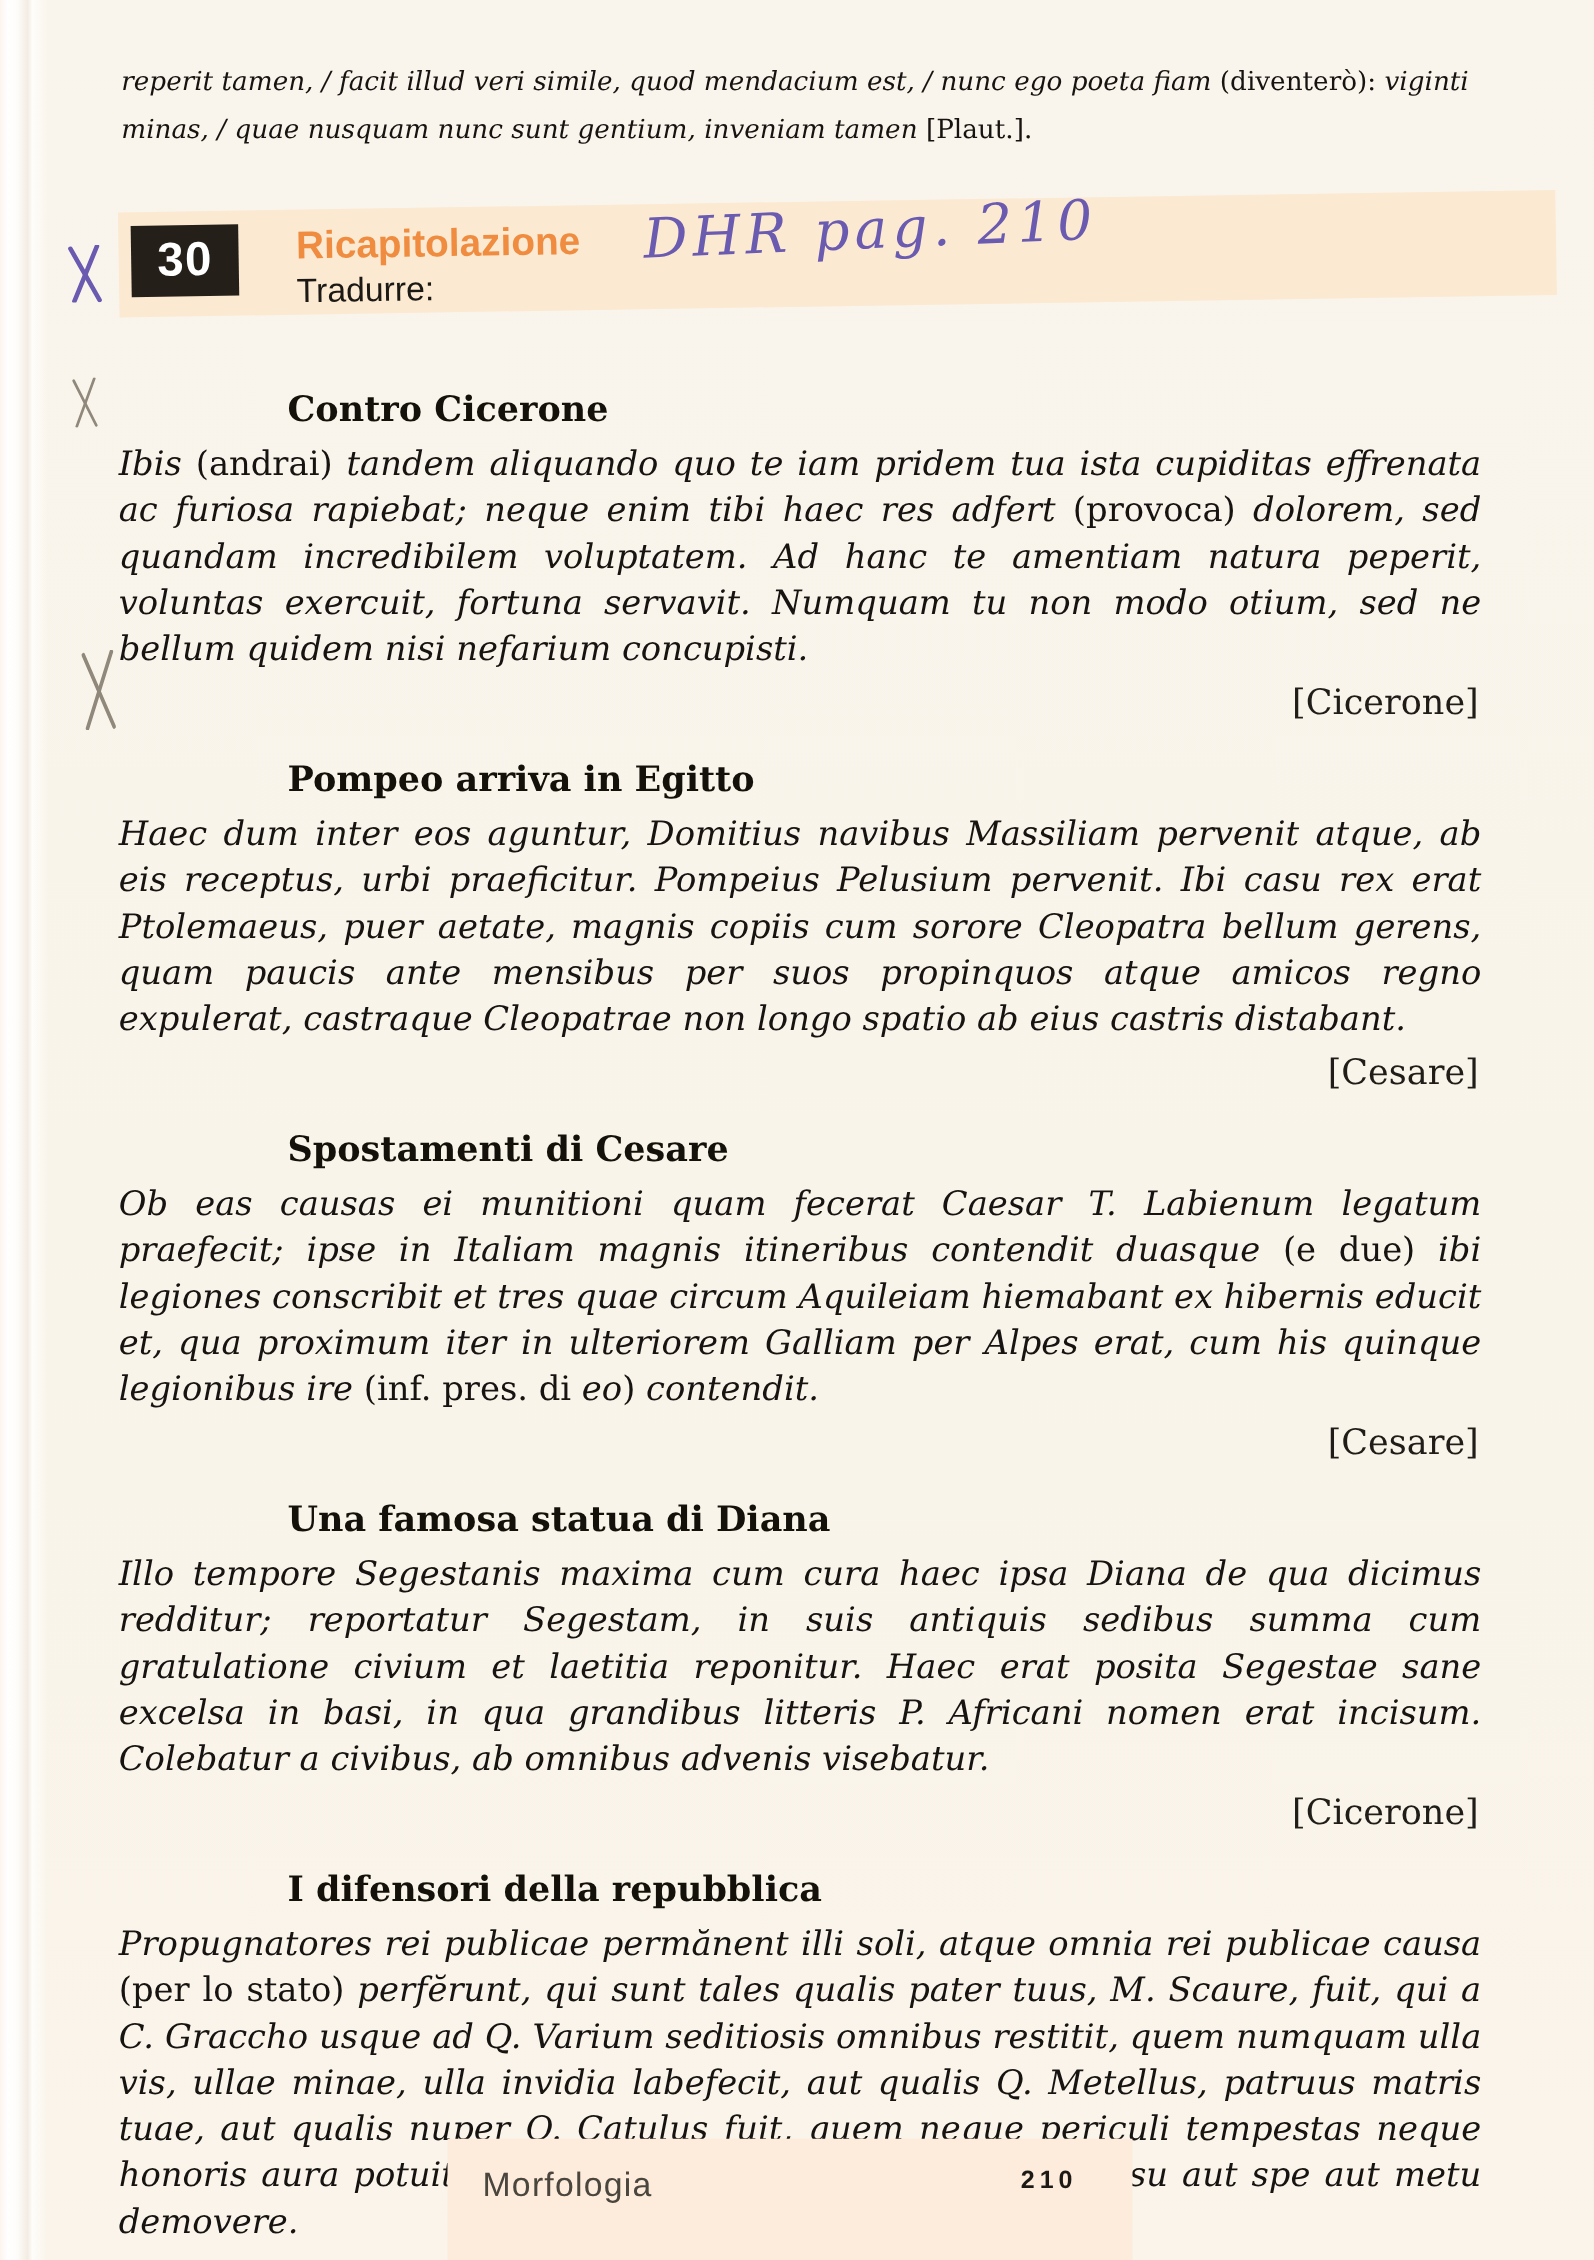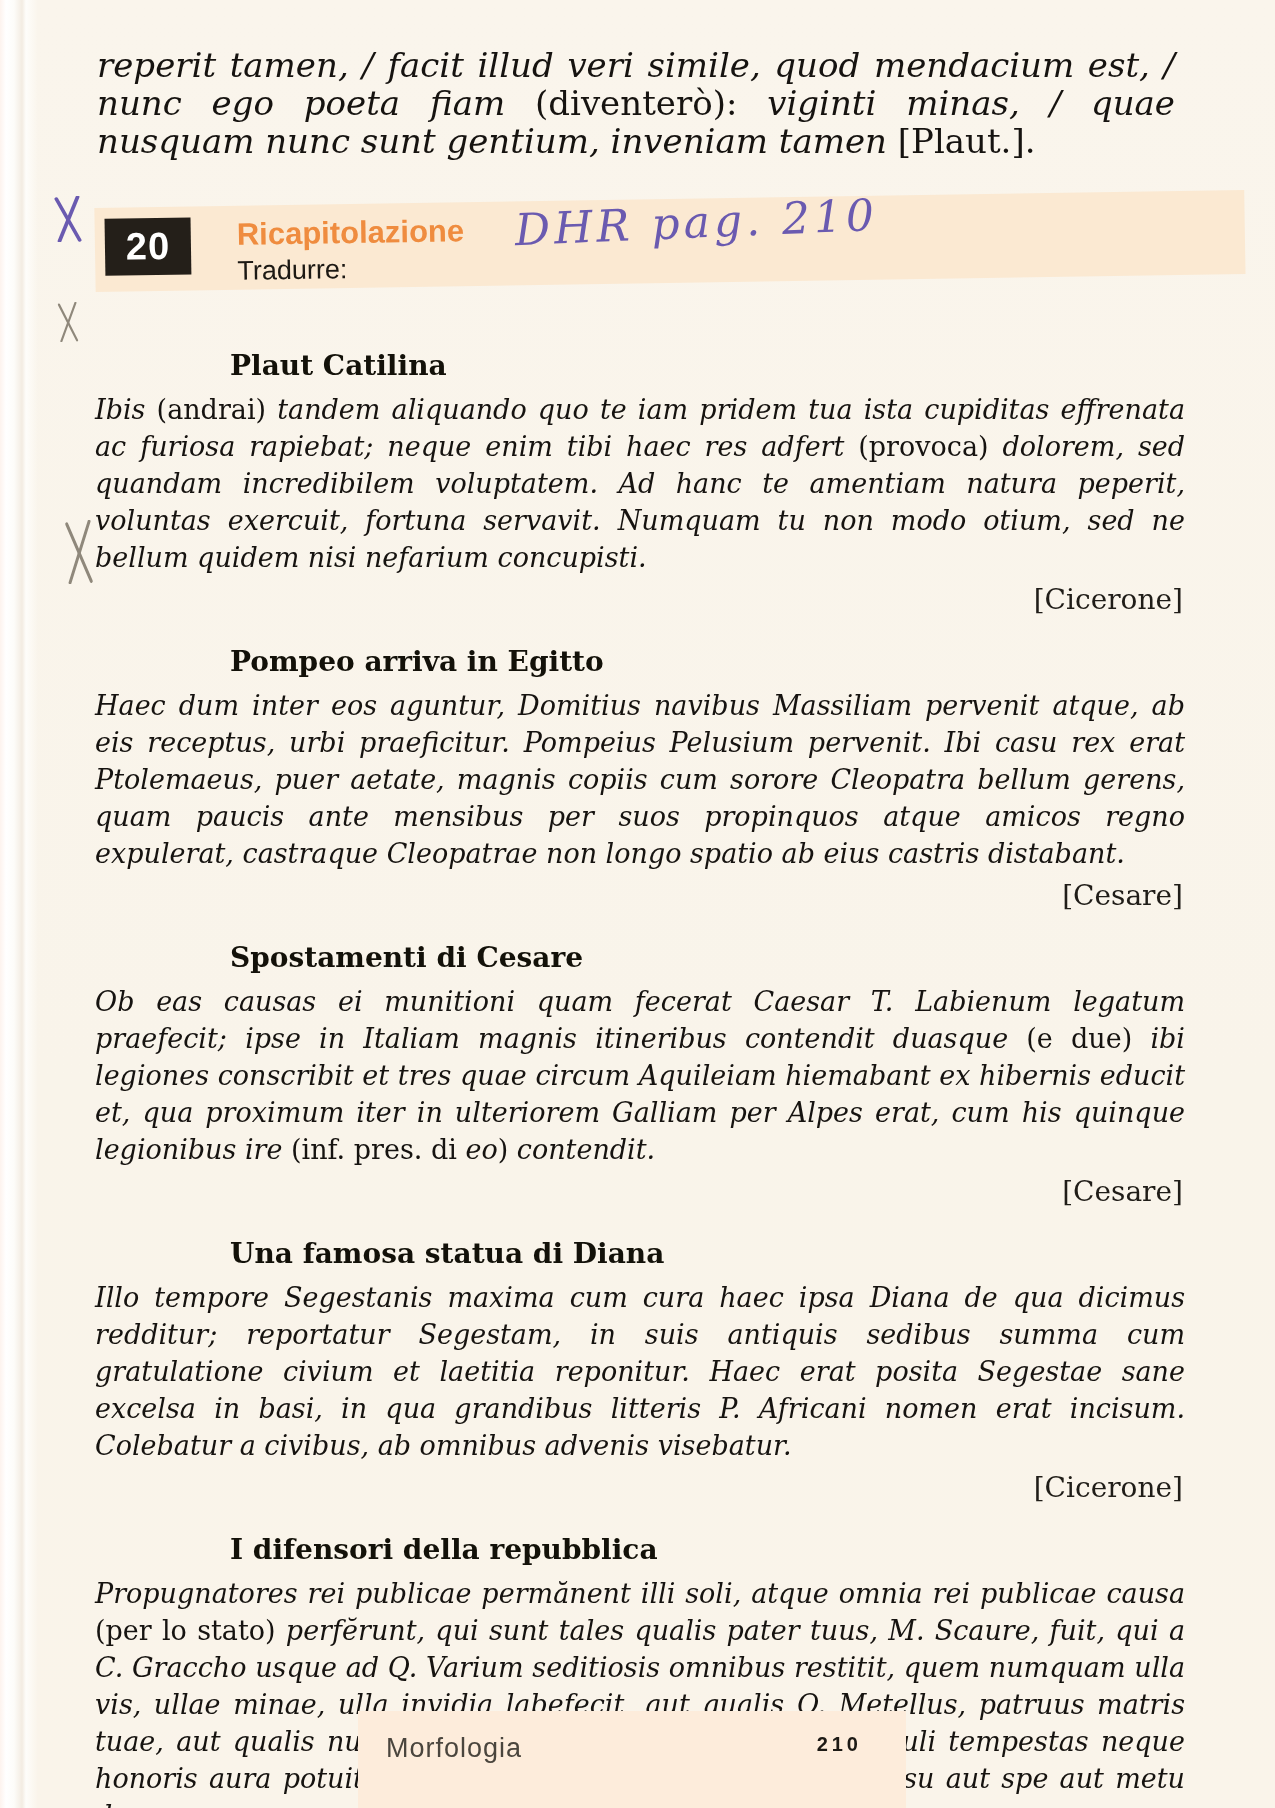--- a/index.html
+++ b/index.html
@@ -20,21 +20,21 @@
     position: absolute; left: 0; top: 0; width: 38px; height: 100%;
     background:
       linear-gradient(90deg,
         #fdf3ee 0px, #ffffff 6px, #fdfcf9 14px,
         #f3ece2 22px, #fefdfa 26px, rgba(255,255,255,0) 38px);
   }
 
   
   .intro {
     margin: 46px 100px 0 97px;
-    font-size: 34px; line-height: 38px;
+    font-size: 21px; line-height: 38px;
     font-style: italic;
     text-align: justify;
   }
 
   
   .band {
     position: relative;
     margin: 48px 30px 0 95px;
     height: 84px;
     background: var(--header-band, #fbe9d2);
@@ -121,32 +121,32 @@
 <body>
 
 <div class="page">
 
   <div class="scan-edge"></div>
 
   <p class="intro"><span class="seg-latin">reperit tamen, / facit illud veri simile, quod mendacium est, / nunc ego poeta fiam </span><span class="seg-gloss">(diventerò): </span><span class="seg-latin">viginti minas, / quae nusquam nunc sunt gentium, inveniam tamen </span><span class="seg-gloss">[Plaut.].</span></p>
 
   <div class="band">
     <div class="numbox">
-      <span>20</span>
+      <span>30</span>
     </div>
     <div class="band-texts">
       <div class="band-title">Ricapitolazione</div>
       <div class="band-sub">Tradurre:</div>
     </div>
     <div class="handwriting">DHR pag. 210</div>
   </div>
 
   <div id="passages">
   <section class="passage">
-    <h3 class="passage-title">Plaut Catilina</h3>
+    <h3 class="passage-title">Contro Cicerone</h3>
     <p class="passage-text"><span class="seg-latin">Ibis </span><span class="seg-gloss">(andrai) </span><span class="seg-latin">tandem aliquando quo te iam pridem tua ista cupiditas effrenata ac furiosa rapiebat; neque enim tibi haec res adfert </span><span class="seg-gloss">(provoca) </span><span class="seg-latin">dolorem, sed quandam incredibilem voluptatem. Ad hanc te amentiam natura peperit, voluntas exercuit, fortuna servavit. Numquam tu non modo otium, sed ne bellum quidem nisi nefarium concupisti.</span></p>
     <div class="attribution">[Cicerone]</div>
   </section>
 
   <section class="passage">
     <h3 class="passage-title">Pompeo arriva in Egitto</h3>
     <p class="passage-text"><span class="seg-latin">Haec dum inter eos aguntur, Domitius navibus Massiliam pervenit atque, ab eis receptus, urbi praeficitur. Pompeius Pelusium pervenit. Ibi casu rex erat Ptolemaeus, puer aetate, magnis copiis cum sorore Cleopatra bellum gerens, quam paucis ante mensibus per suos propinquos atque amicos regno expulerat, castraque Cleopatrae non longo spatio ab eius castris distabant.</span></p>
     <div class="attribution">[Cesare]</div>
   </section>
 

